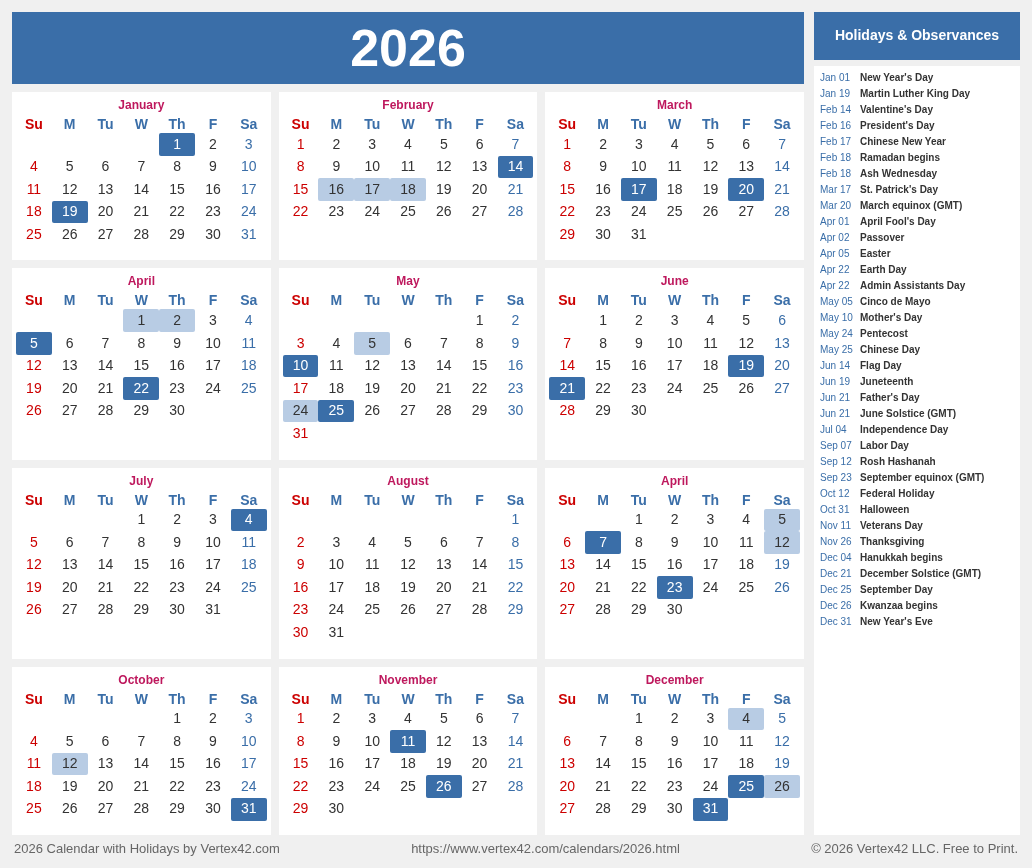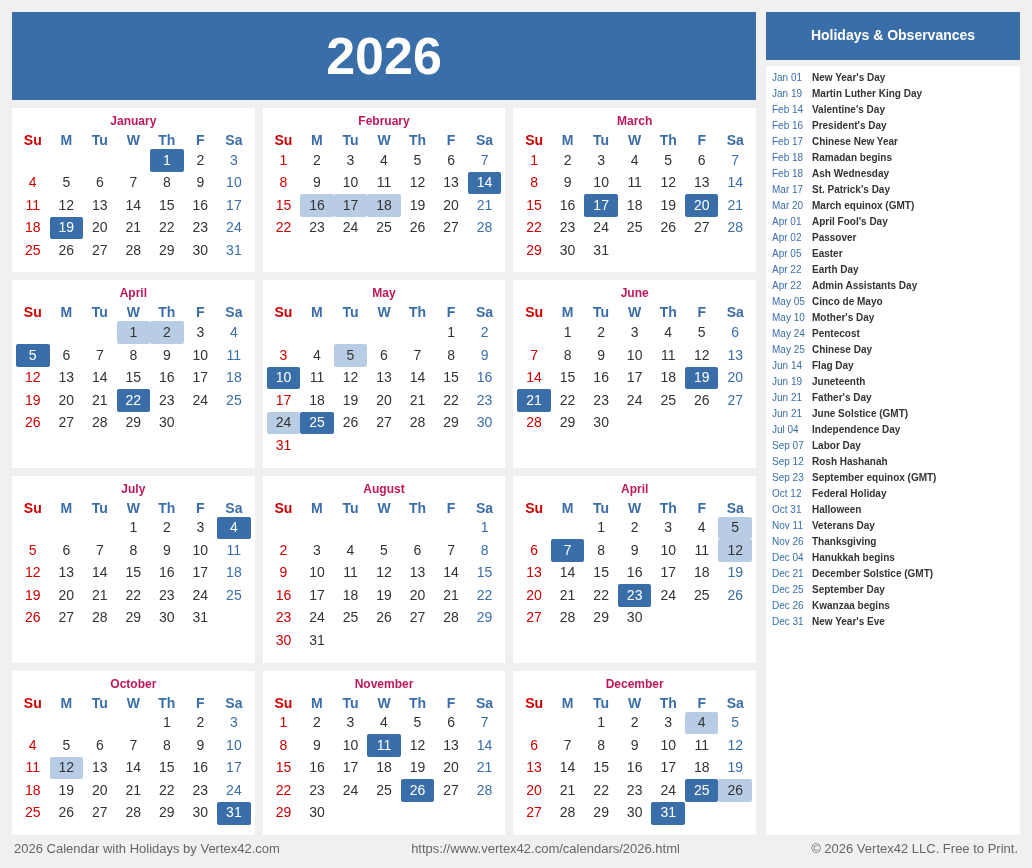--- a/index.html
+++ b/index.html
@@ -28,21 +28,21 @@
       flex: 1;
       display: flex;
       flex-direction: column;
     }
     .year-header {
       background: #3a6ea8;
       color: white;
       text-align: center;
       font-size: 52px;
       font-weight: bold;
-      padding: 14px 0;
+      padding: 6px 0;
       margin-bottom: 8px;
     }
     .months-grid {
       display: grid;
       grid-template-columns: repeat(3, 1fr);
       gap: 8px;
       flex: 1;
     }
     .month {
       background: white;
@@ -78,21 +78,21 @@
       background: #3a6ea8;
       color: white !important;
       border-radius: 2px;
     }
     .day-cell.highlight-light {
       background: #b8cce4;
       color: #333 !important;
       border-radius: 2px;
     }
     .sidebar {
-      width: 254px;
+      width: 206px;
       display: flex;
       flex-direction: column;
     }
     .sidebar-header {
       background: #3a6ea8;
       color: white;
       text-align: center;
       font-size: 14px;
       font-weight: bold;
       padding: 14px 8px;

